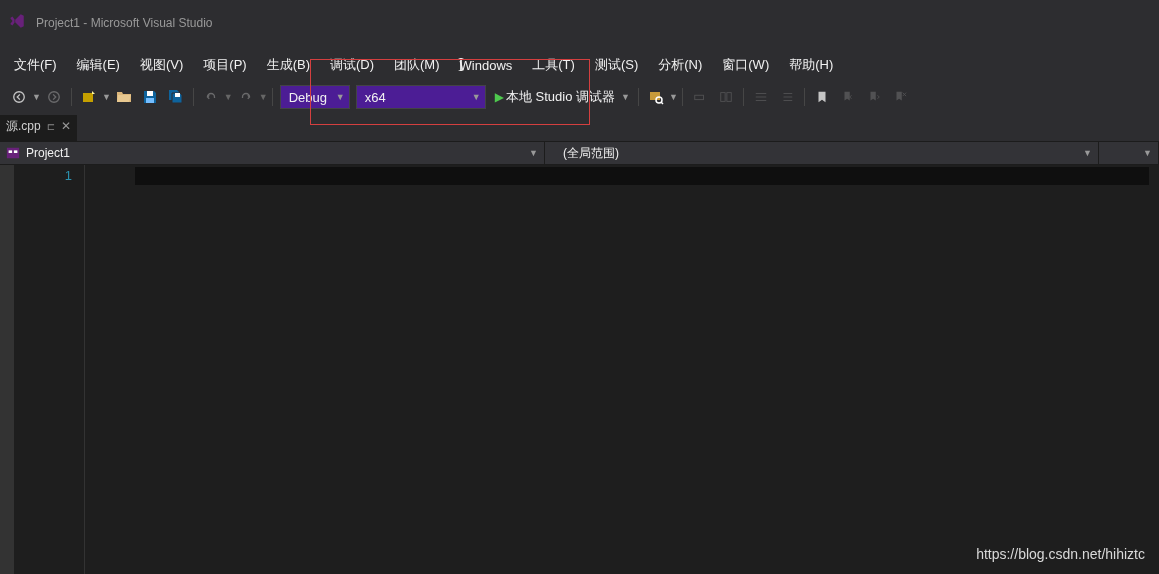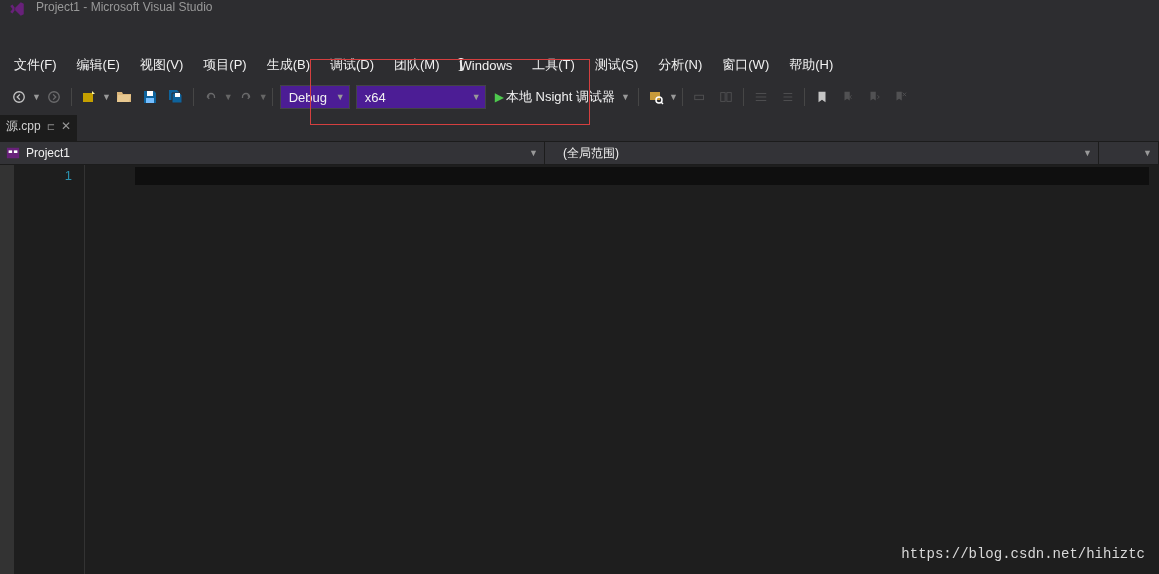--- a/index.html
+++ b/index.html
@@ -1,19 +1,19 @@
 <!DOCTYPE html>
 <html><head>
   <meta charset="utf-8">
   <style>
     * { margin: 0; padding: 0; box-sizing: border-box; font-family: "Microsoft YaHei", "Segoe UI", sans-serif; }
     body { background: #2d2d30; color: #f1f1f1; width: 1159px; height: 574px; overflow: hidden; position: relative; }
     
     
-    .title-bar { height: 30px; display: flex; align-items: flex-start; padding-left: 8px; background: #2d2d30; }
+    .title-bar { height: 30px; display: flex; align-items: flex-end; padding-left: 8px; background: #2d2d30; }
     .title-bar .vs-logo { width: 18px; height: 18px; margin-right: 10px; }
     .title-bar .title-text { color: #999; font-size: 12px; }
     
     
     .menu-bar { height: 28px; display: flex; align-items: center; padding: 0 4px; background: #2d2d30; margin-top: 21px; }
     .menu-item { padding: 4px 10px; font-size: 13px; color: #f1f1f1; cursor: pointer; white-space: nowrap; }
     
     
     .toolbar { height: 36px; display: flex; align-items: center; padding: 0 6px; background: #2d2d30; position: relative; }
     .tb-btn { width: 24px; height: 24px; display: flex; align-items: center; justify-content: center; margin: 0 1px; cursor: pointer; color: #c5c5c5; }
@@ -42,21 +42,21 @@
     
     .editor { display: flex; background: #1e1e1e; height: calc(574px - 30px - 28px - 36px - 26px - 24px); position: relative; }
     .gutter { width: 70px; background: #1e1e1e; text-align: right; padding-right: 12px; padding-top: 2px; color: #2b91af; font-size: 13px; font-family: Consolas, monospace; }
     .line-no { height: 18px; line-height: 18px; }
     .code-area { flex: 1; background: #1e1e1e; position: relative; border-left: 1px solid #333; }
     .current-line { height: 18px; background: #0f0f0f; margin-top: 2px; margin-left: 50px; margin-right: 10px; }
     .ibeam { position: absolute; color: #f1f1f1; font-size: 18px; left: 458px; top: 55px; font-family: serif; }
     .sep-strip { width: 14px; background: #333333; }
     
     
-    .watermark { position: absolute; bottom: 12px; right: 14px; color: #d9d9d9; font-size: 14px; font-family: Liberation Mono, monospace; pointer-events: none; }
+    .watermark { position: absolute; bottom: 12px; right: 14px; color: #d9d9d9; font-size: 14px; font-family: Liberation Sans, sans-serif; pointer-events: none; }
     
     
     svg { display: block; }
   </style>
 </head>
 <body>
 
 <div class="title-bar">
   <svg class="vs-logo" viewBox="0 0 24 24">
       <path fill="#68217a" d="M17 3l-9 9 9 9 4-2V5l-4-2zM3 8l3-2 4 6-4 6-3-2 3-4-3-4z"></path>
@@ -143,21 +143,21 @@
     <span>Debug</span>
     <span class="caret">▼</span>
   </div>
   <div class="tb-drop" style="min-width:130px;gap:28px;">
     <span>x64</span>
     <span class="caret">▼</span>
   </div>
 
   <div class="tb-text-btn">
     <span class="play-icon">▶</span>
-    <span>本地 Nsight 调试器</span>
+    <span>本地 Studio 调试器</span>
     <span class="caret" style="margin-left:6px;font-size:9px;color:#999;">▼</span>
   </div>
   <div class="tb-sep"></div>
   <div class="tb-btn">
       <svg width="16" height="16" viewBox="0 0 16 16">
         <rect x="2" y="3" width="10" height="8" fill="#c79a3a"></rect>
         <circle cx="11" cy="11" r="3" fill="none" stroke="#fff" stroke-width="1.5"></circle>
         <path d="M13 13l2 2" stroke="#fff" stroke-width="1.5"></path>
       </svg>
     </div>

